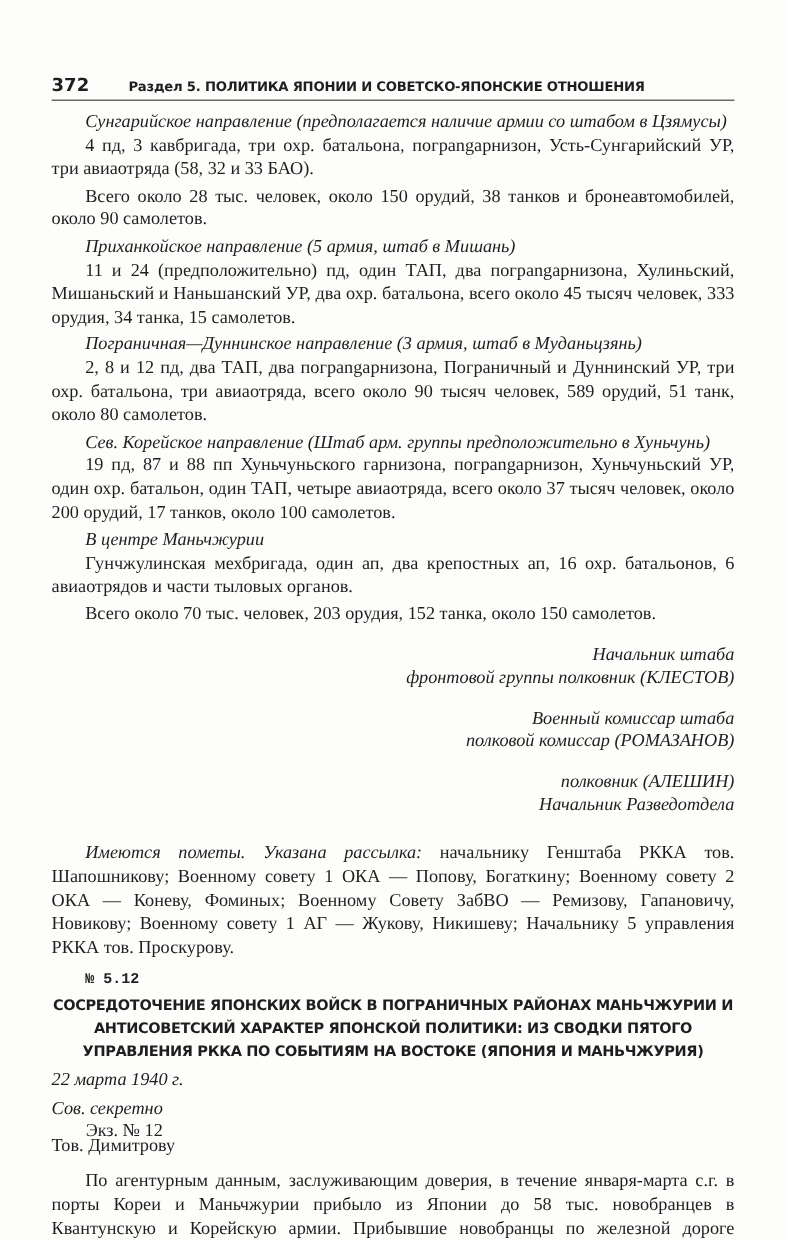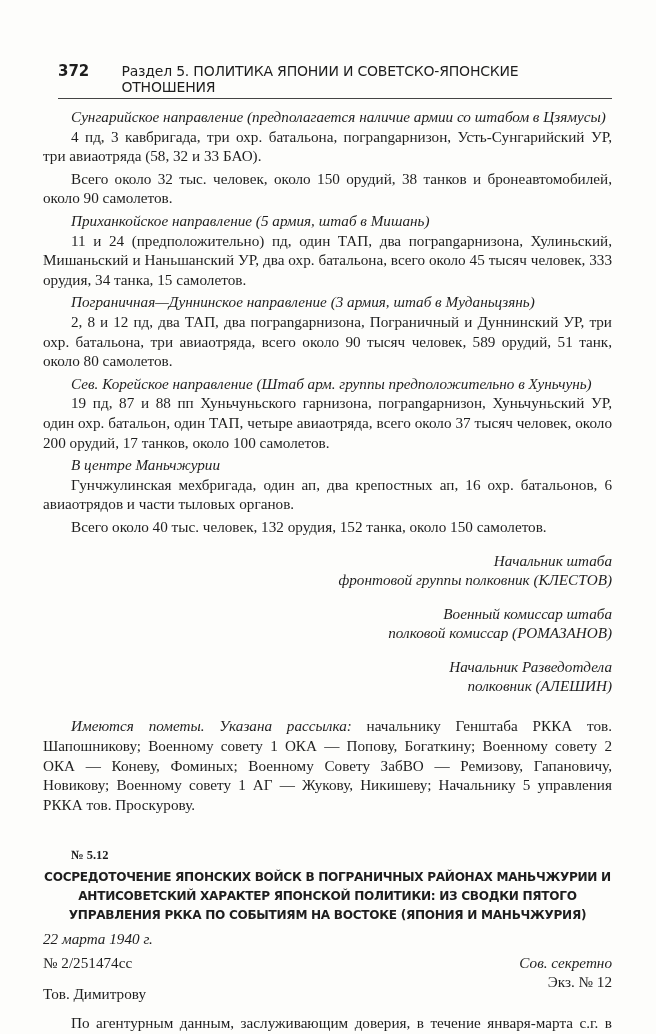--- a/index.html
+++ b/index.html
@@ -1,85 +1,84 @@
 <!DOCTYPE html>
 <html><head>
 <meta charset="utf-8">
 <style>
   html, body { margin:0; padding:0; }
   body { width:656px; height:1034px; background:#fdfdfb; overflow:hidden; position:relative; font-family:"Liberation Serif", serif; color:#1e1e1e; }
   .page { position:absolute; left:43px; top:62px; width:569px; }
-  .running-head { display:flex; align-items:baseline; font-family:"DejaVu Sans", sans-serif; border-bottom:1px solid #444; padding-bottom:3px;margin-left:15px; }
+  .running-head { display:flex; align-items:baseline; font-family:"DejaVu Sans", sans-serif; border-bottom:1px solid #444; padding-bottom:3px; }
   .page-num { font-size:15px; font-weight:bold; width:64px; }
-  .section-title { font-size:14px; letter-spacing:-0.2px; }
+  .section-title { font-size:11px; letter-spacing:-0.2px;font-weight:bold; }
   .body { margin-top:8px; font-size:15.2px; line-height:19.6px; }
   p { margin:0; text-align:justify; text-indent:28px; }
   .it { font-style:italic; }
   .gap { margin-top:3px; }
   .sig { text-align:right; font-style:italic; text-indent:0; margin-top:15px; }
   .sig div { line-height:19px; }
   .archive { margin-top:8px; text-indent:28px; font-size:14.2px; }
-  .doc-no { margin-top:32px; padding-left:28px; font-family:Liberation Serif, serif; font-weight:bold; font-size:12.5px; }
+  .doc-no { margin-top:8px; padding-left:28px; font-family:Liberation Mono, monospace; font-weight:bold; font-size:12.5px; }
   .doc-title { font-family:"DejaVu Sans", sans-serif; font-weight:bold; font-size:12.1px; line-height:19px; letter-spacing:-0.3px; margin-top:2px;text-align:center; }
   .date { margin-top:4px; font-style:italic; }
   .meta-row { display:flex; justify-content:space-between; margin-top:4px; }
   .secret { text-align:right; }
   .secret .s1 { font-style:italic; }
   .addressee { margin-top:4px; }
   .lead { margin-top:10px; }
 </style>
 </head>
 <body>
 
 <div class="page">
   <div class="running-head">
     <span class="page-num">372</span>
     <span class="section-title">Раздел 5. ПОЛИТИКА ЯПОНИИ И СОВЕТСКО-ЯПОНСКИЕ ОТНОШЕНИЯ</span>
   </div>
 
   <div class="body">
     <p class="it">Сунгарийское направление (предполагается наличие армии со штабом в Цзямусы)</p>
     <p>4 пд, 3 кавбригада, три охр. батальона, пограngарнизон, Усть-Сунгарийский УР, три авиаотряда (58, 32 и 33 БАО).</p>
-    <p class="gap">Всего около 32 тыс. человек, около 150 орудий, 38 танков и бронеавтомобилей, около 90 самолетов.</p>
+    <p class="gap">Всего около 28 тыс. человек, около 150 орудий, 38 танков и бронеавтомобилей, около 90 самолетов.</p>
 
     <p class="it gap">Приханкойское направление (5 армия, штаб в Мишань)</p>
     <p>11 и 24 (предположительно) пд, один ТАП, два пограngарнизона, Хулиньский, Мишаньский и Наньшанский УР, два охр. батальона, всего около 45 тысяч человек, 333 орудия, 34 танка, 15 самолетов.</p>
 
     <p class="it gap">Пограничная—Дуннинское направление (3 армия, штаб в Муданьцзянь)</p>
     <p>2, 8 и 12 пд, два ТАП, два пограngарнизона, Пограничный и Дуннинский УР, три охр. батальона, три авиаотряда, всего около 90 тысяч человек, 589 орудий, 51 танк, около 80 самолетов.</p>
 
     <p class="it gap">Сев. Корейское направление (Штаб арм. группы предположительно в Хуньчунь)</p>
     <p>19 пд, 87 и 88 пп Хуньчуньского гарнизона, пограngарнизон, Хуньчуньский УР, один охр. батальон, один ТАП, четыре авиаотряда, всего около 37 тысяч человек, около 200 орудий, 17 танков, около 100 самолетов.</p>
 
     <p class="it gap">В центре Маньчжурии</p>
     <p>Гунчжулинская мехбригада, один ап, два крепостных ап, 16 охр. батальонов, 6 авиаотрядов и части тыловых органов.</p>
-    <p class="gap">Всего около 40 тыс. человек, 132 орудия, 152 танка, около 150 самолетов.</p>
+    <p class="gap">Всего около 70 тыс. человек, 203 орудия, 152 танка, около 150 самолетов.</p>
 
     <div class="sig">
       <div>Начальник штаба</div>
       <div>фронтовой группы полковник (КЛЕСТОВ)</div>
     </div>
     <div class="sig">
       <div>Военный комиссар штаба</div>
       <div>полковой комиссар (РОМАЗАНОВ)</div>
     </div>
     <div class="sig">
+      <div>полковник (АЛЕШИН)</div>
       <div>Начальник Разведотдела</div>
-      <div>полковник (АЛЕШИН)</div>
     </div>
 
     <p class="gap" style="margin-top:21px"><span class="it">Имеются пометы. Указана рассылка:</span><span> начальнику Генштаба РККА тов. Шапошникову; Военному совету 1 ОКА — Попову, Богаткину; Военному совету 2 ОКА — Коневу, Фоминых; Военному Совету ЗабВО — Ремизову, Гапановичу, Новикову; Военному совету 1 АГ — Жукову, Никишеву; Начальнику 5 управления РККА тов. Проскурову.</span></p>
 
 
     <div class="doc-no">№ 5.12</div>
     <div class="doc-title">СОСРЕДОТОЧЕНИЕ ЯПОНСКИХ ВОЙСК В ПОГРАНИЧНЫХ РАЙОНАХ МАНЬЧЖУРИИ И АНТИСОВЕТСКИЙ ХАРАКТЕР ЯПОНСКОЙ ПОЛИТИКИ: ИЗ СВОДКИ ПЯТОГО УПРАВЛЕНИЯ РККА ПО СОБЫТИЯМ НА ВОСТОКЕ (ЯПОНИЯ И МАНЬЧЖУРИЯ)</div>
     <div class="date">22 марта 1940 г.</div>
 
     <div class="meta-row">
-      <span>№ 2/251474сс</span>
       <div class="secret">
         <div class="s1">Сов. секретно</div>
         <div>Экз. № 12</div>
       </div>
     </div>
     <div class="addressee" style="margin-top:-8px">Тов. Димитрову</div>
 
     <p class="lead">По агентурным данным, заслуживающим доверия, в течение января-марта с.г. в порты Кореи и Маньчжурии прибыло из Японии до 58 тыс. новобранцев в Квантунскую и Корейскую армии. Прибывшие новобранцы по железной дороге отправлялись в глубь Маньчжурии, в пограничные с СССР</p>
   </div>
 </div>

